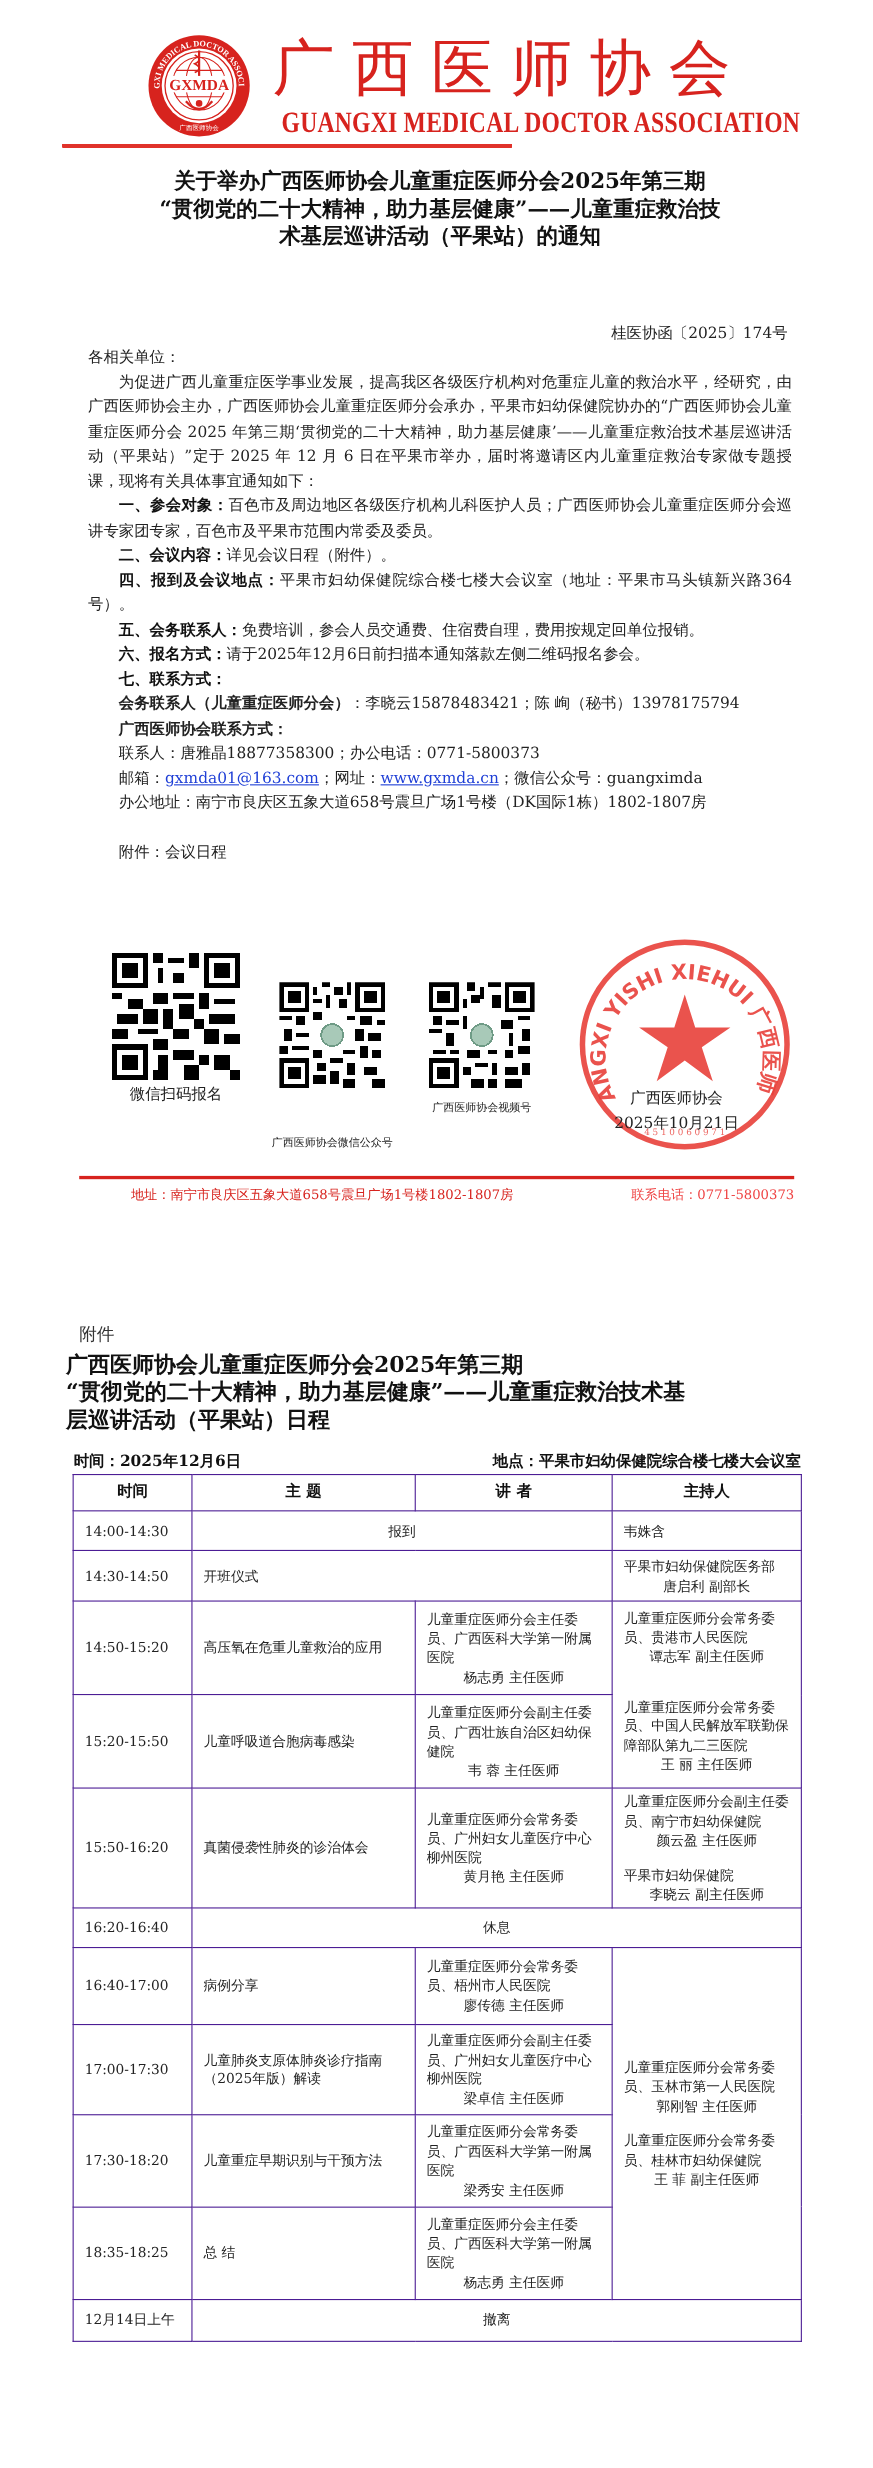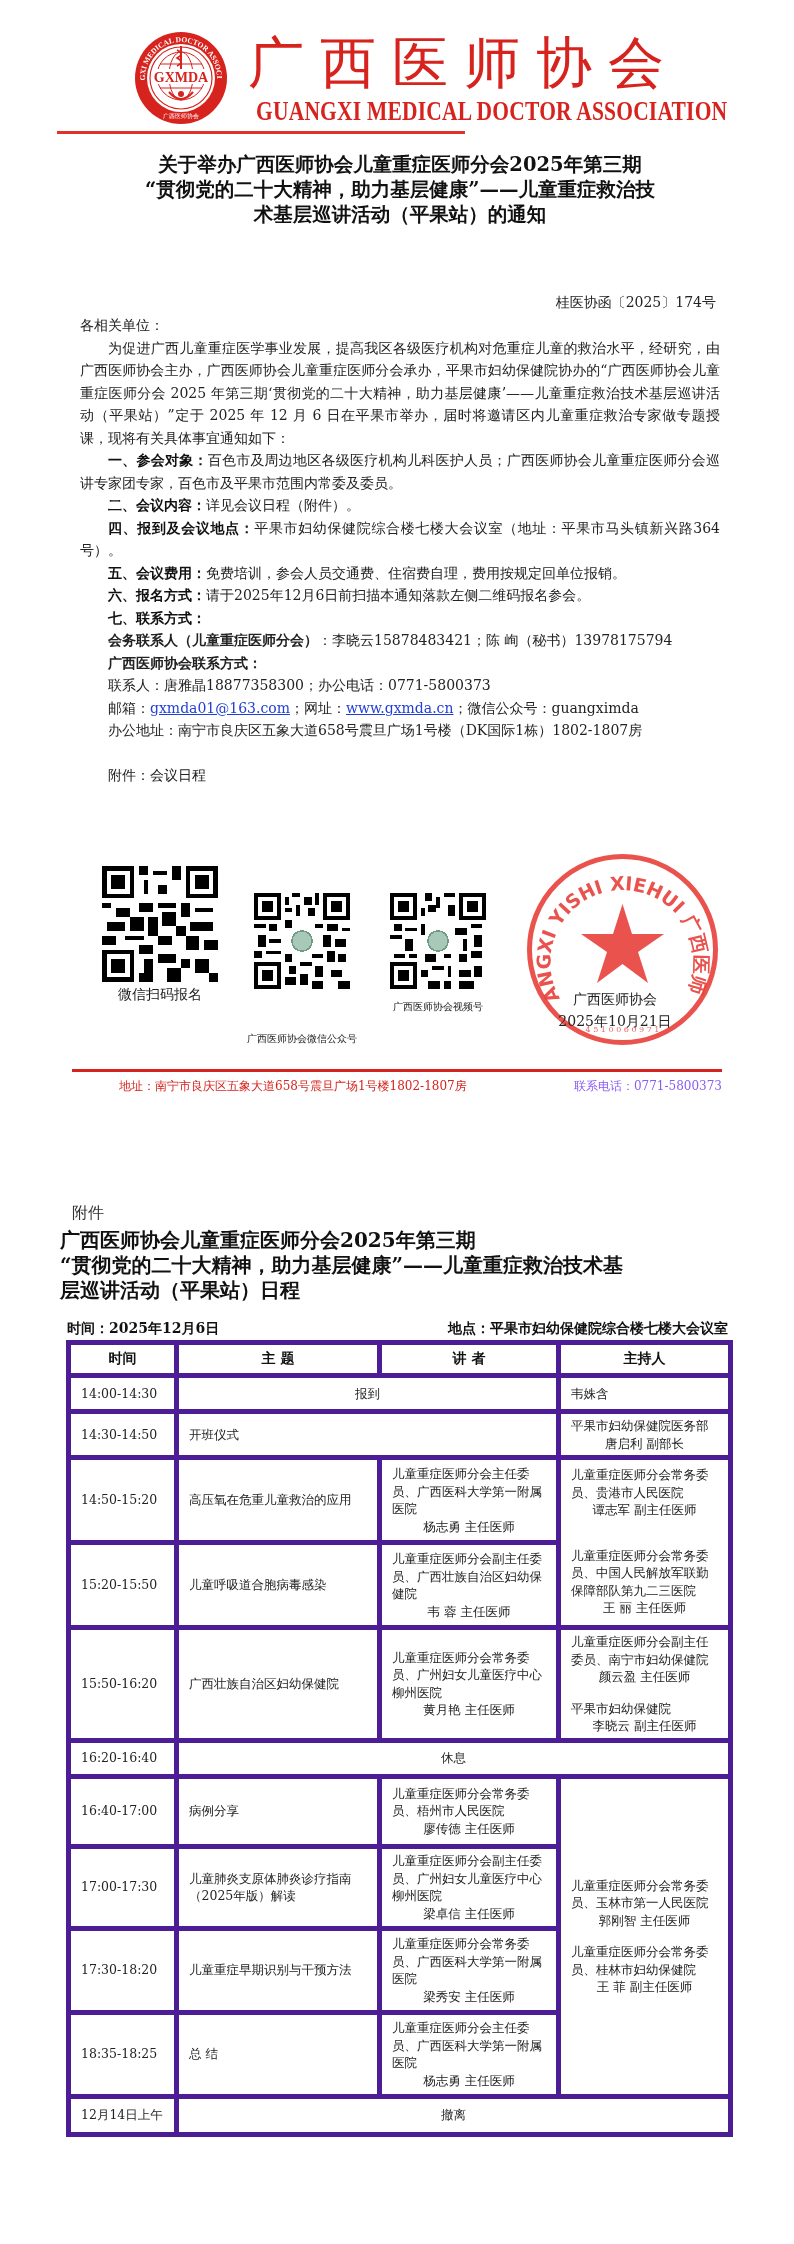--- a/index.html
+++ b/index.html
@@ -61,40 +61,40 @@
     left: 540px; top: 988px; width: 150px; text-align: center;
     font-size: 14px; line-height: 22px; color: #222;
   }
 
   .foot-rule { left: 72px; top: 1069px; width: 650px; height: 3px; background: #d7231e; }
   .foot-addr {
     left: 72px; top: 1078px; font-size: 12px; color: #d7231e; white-space: nowrap; margin-left: 47px;
   }
   .foot-tel {
     left: 560px; top: 1078px; width: 162px; text-align: right;
-    font-size: 12px; color: #8b5cf6; white-space: nowrap;
+    font-size: 12px; color: #ef4444; white-space: nowrap;
   }
 
   
   .attach-label { left: 80px; top: 1203px; font-size: 16px; color: #333; }
   .sched-title {
     left: 60px; top: 1228px; width: 680px; text-align: left;
     font-size: 20px; font-weight: bold; line-height: 25px; color: #111;
   }
   .sched-title div { white-space: nowrap; }
   .sched-meta-l { left: 67px; top: 1320px; font-size: 14px; font-weight: bold; color: #111; }
   .sched-meta-r { left: 380px; top: 1320px; width: 348px; text-align: right; font-size: 14px; font-weight: bold; color: #111; white-space: nowrap; }
 
   table.sched {
     position: absolute; left: 66px; top: 1340px; width: 662px;
     border-collapse: collapse; table-layout: fixed;
     font-size: 12.5px; color: #222; line-height: 17.5px;
   }
   table.sched td, table.sched th {
-    border: 5px solid #4c1d95; vertical-align: middle; padding: 3px 10px;
+    border: 1px solid #4c1d95; vertical-align: middle; padding: 3px 10px;
   }
   table.sched th { font-size: 14px; font-weight: bold; text-align: center; height: 33px; color: #111; }
   td.time { padding-left: 6px; }
   td.c { text-align: center; }
   .sp-inst { display: block; }
   .sp-name { display: block; text-align: center; }
   .hs-name { display: block; text-align: center; }
   .gap { display: block; height: 14px; }
 </style>
 </head>
@@ -142,21 +142,21 @@
   <div>术基层巡讲活动（平果站）的通知</div>
 </div>
 <div class="abs doc-no">桂医协函〔2025〕174号</div>
 
 <div class="abs body-text" style="top:314px;">
   <div style="margin-left:-0px;">各相关单位：</div>
   <div class="para">为促进广西儿童重症医学事业发展，提高我区各级医疗机构对危重症儿童的救治水平，经研究，由广西医师协会主办，广西医师协会儿童重症医师分会承办，平果市妇幼保健院协办的“广西医师协会儿童重症医师分会 2025 年第三期‘贯彻党的二十大精神，助力基层健康’——儿童重症救治技术基层巡讲活动（平果站）”定于 2025 年 12 月 6 日在平果市举办，届时将邀请区内儿童重症救治专家做专题授课，现将有关具体事宜通知如下：</div>
   <div class="para"><b>一、参会对象：</b><span>百色市及周边地区各级医疗机构儿科医护人员；广西医师协会儿童重症医师分会巡讲专家团专家，百色市及平果市范围内常委及委员。</span></div>
   <div class="para"><b>二、会议内容：</b><span>详见会议日程（附件）。</span></div>
   <div class="para"><b>四、报到及会议地点：</b><span>平果市妇幼保健院综合楼七楼大会议室（地址：平果市马头镇新兴路364号）。</span></div>
-  <div class="para"><b>五、会议费用：</b><span>免费培训，参会人员交通费、住宿费自理，费用按规定回单位报销。</span></div>
+  <div class="para"><b>五、会务联系人：</b><span>免费培训，参会人员交通费、住宿费自理，费用按规定回单位报销。</span></div>
   <div class="para"><b>六、报名方式：</b><span>请于2025年12月6日前扫描本通知落款左侧二维码报名参会。</span></div>
   <div class="para"><b>七、联系方式：</b></div>
   <div class="indent"><b>会务联系人（儿童重症医师分会）</b><span>：李晓云15878483421；陈 峋（秘书）13978175794</span></div>
   <div class="indent"><b>广西医师协会联系方式：</b></div>
   <div class="indent">联系人：唐雅晶18877358300；办公电话：0771-5800373</div>
   <div class="indent"><span>邮箱：</span><a class="link">gxmda01@163.com</a><span>；网址：</span><a class="link">www.gxmda.cn</a><span>；微信公众号：guangximda</span></div>
   <div class="indent">办公地址：南宁市良庆区五象大道658号震旦广场1号楼（DK国际1栋）1802-1807房</div>
   <div style="height:22px;"></div>
   <div class="indent">附件：会议日程</div>
 </div>
@@ -393,21 +393,21 @@
       <td class="time">15:20-15:50</td>
       <td>儿童呼吸道合胞病毒感染</td>
       <td>
         <span class="sp-inst">儿童重症医师分会副主任委员、广西壮族自治区妇幼保健院</span>
         <span class="sp-name">韦 蓉 主任医师</span>
       </td>
     </tr>
 
     <tr style="height:104px;">
       <td class="time">15:50-16:20</td>
-      <td>广西壮族自治区妇幼保健院</td>
+      <td>真菌侵袭性肺炎的诊治体会</td>
       <td>
         <span class="sp-inst">儿童重症医师分会常务委员、广州妇女儿童医疗中心柳州医院</span>
         <span class="sp-name">黄月艳 主任医师</span>
       </td>
       <td>
         <span class="sp-inst">儿童重症医师分会副主任委员、南宁市妇幼保健院</span>
         <span class="hs-name">颜云盈 主任医师</span>
         <span class="gap"></span>
         <span class="sp-inst">平果市妇幼保健院</span>
         <span class="hs-name">李晓云 副主任医师</span>

